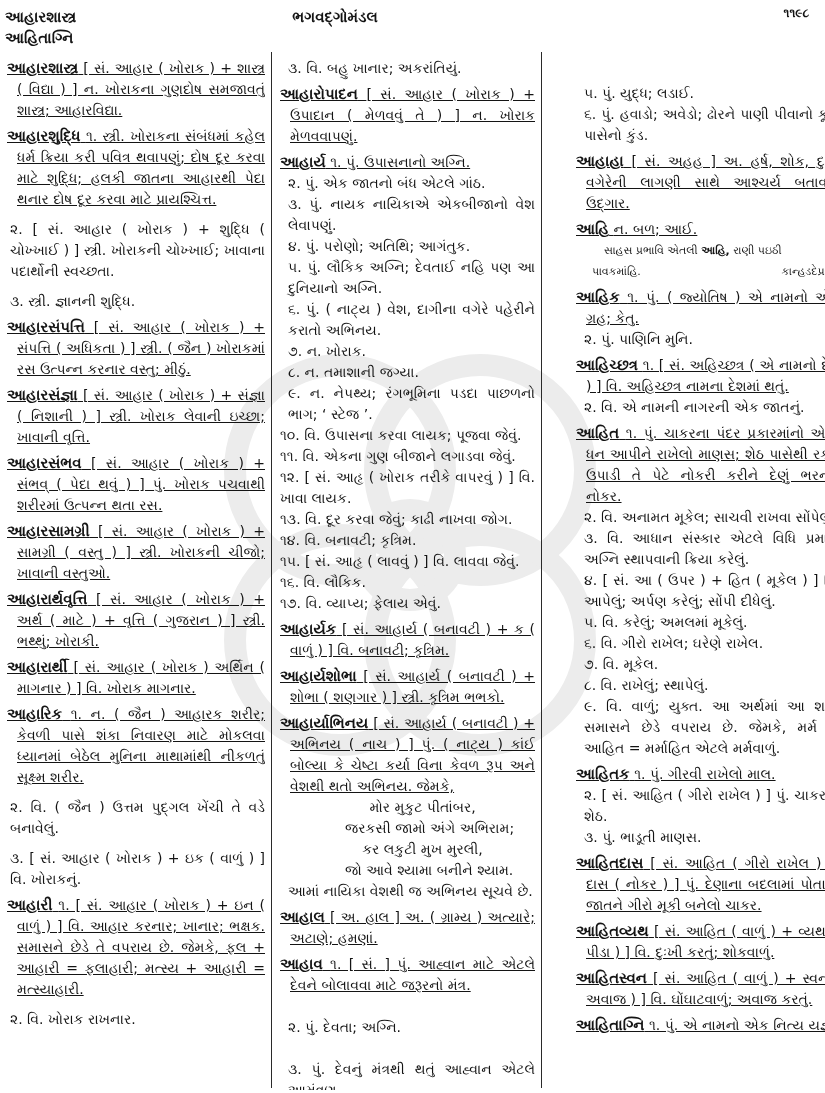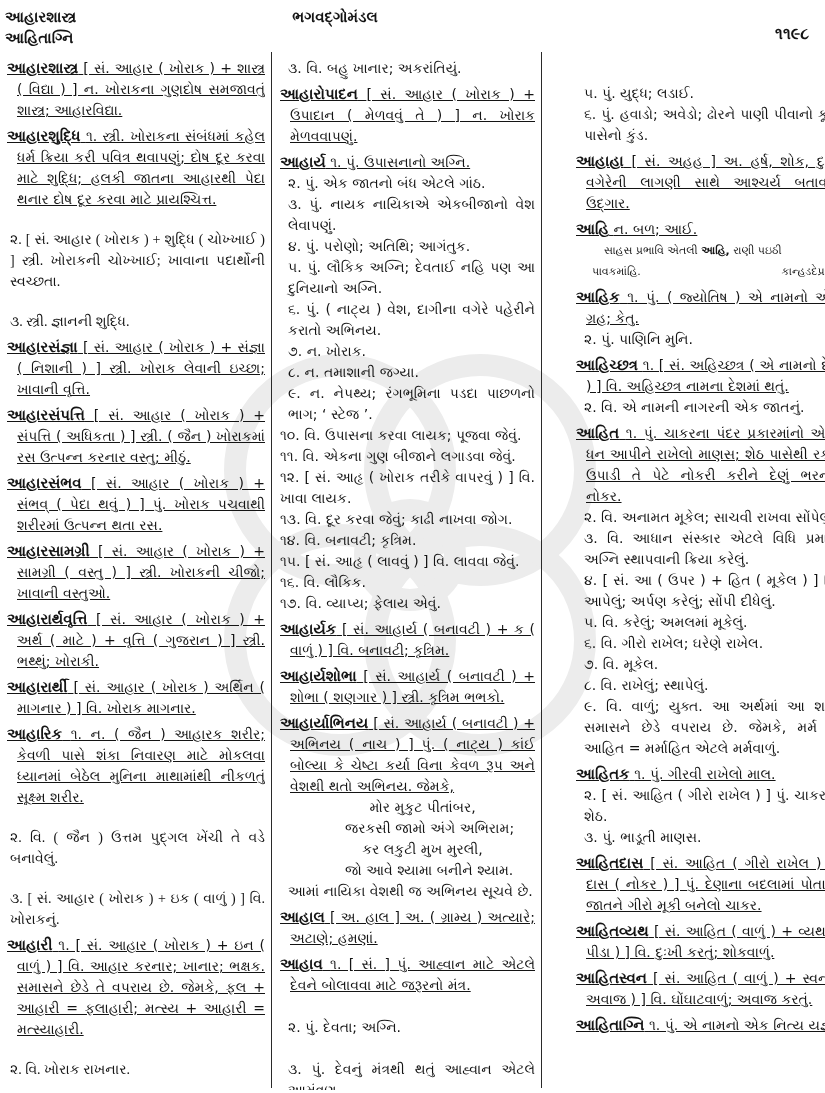--- a/index.html
+++ b/index.html
@@ -6,34 +6,34 @@
     body {
       width: 825px; height: 1093px; position: relative; overflow: hidden;
       background: #ffffff; color: #141414;
       font-family: "DejaVu Sans", "Liberation Sans", sans-serif;
     }
     .watermark { position: absolute; left: 0; top: 0; width: 825px; height: 1093px; z-index: 0; }
     .hdr { position: absolute; z-index: 2; font-weight: bold; font-size: 15px; line-height: 22px; white-space: nowrap; }
     .hdr-first { left: 5px; top: 6px; }
     .hdr-second { left: 5px; top: 27px; }
     .hdr-title { left: 0; width: 670px; text-align: center; top: 6px; font-weight: bold; }
-    .hdr-page { right: 16px; top: 23px; font-size: 16px; }
+    .hdr-page { right: 16px; top: 2px; font-size: 12px; }
     .divider { position: absolute; top: 52px; height: 1036px; width: 1px; background: #2a2a2a; z-index: 2; }
     .col { position: absolute; top: 58px; height: 1032px; overflow: hidden; z-index: 2;
            font-size: 14px; line-height: 21px; text-align: justify; }
     .col1 { left: 7px; width: 258px; }
     .col2 { left: 280px; width: 255px; }
     .col3 { left: 576px; width: 264px; margin-top: 25px; }
     .col p { margin: 0; }
     .entry { margin-top: 5px; }
     .entry:first-child { margin-top: 0; }
     .lead { padding-left: 10px; text-indent: -10px; text-decoration: underline; }
     .hw { font-weight: bold; font-size: 15px; }
     .sub { padding-left: 8px; }
-    .col1 .sub { padding-left: 3px; margin-top: 19px; font-family: Liberation Serif, serif; }
+    .col1 .sub { padding-left: 3px; margin-top: 9px; }
     .sub.tight { margin-top: 0; }
     .sub.gap3 { margin-top: 21px; }
     .cont { padding-left: 8px; }
     .verse1 { padding-left: 30px; text-align: center; }
     .verse2 { padding-left: 65px; text-align: left; }
     .note { padding-left: 8px; }
     .quote { font-size: 11px; line-height: 21px; text-align: left; }
     .quote1 { padding-left: 28px; }
     .quote2 { padding-left: 16px; display: flex; justify-content: space-between; }
     .quote b { font-weight: bold; }
@@ -62,24 +62,24 @@
 <div class="col col1">
   <div class="entry">
     <p class="lead"><b class="hw">આહારશાસ્ત્ર</b> <span>[ સં. આહાર ( ખોરાક ) + શાસ્ત્ર ( વિદ્યા ) ] ન. ખોરાકના ગુણદોષ સમજાવતું શાસ્ત્ર; આહારવિદ્યા.</span></p>
   </div>
   <div class="entry">
     <p class="lead"><b class="hw">આહારશુદ્ધિ</b> <span>૧. સ્ત્રી. ખોરાકના સંબંધમાં કહેલ ધર્મ ક્રિયા કરી પવિત્ર થવાપણું; દોષ દૂર કરવા માટે શુદ્ધિ; હલકી જાતના આહારથી પેદા થનાર દોષ દૂર કરવા માટે પ્રાયશ્ચિત્ત.</span></p>
     <p class="sub">૨. [ સં. આહાર ( ખોરાક ) + શુદ્ધિ ( ચોખ્ખાઈ ) ] સ્ત્રી. ખોરાકની ચોખ્ખાઈ; ખાવાના પદાર્થોની સ્વચ્છતા.</p>
     <p class="sub">૩. સ્ત્રી. જ્ઞાનની શુદ્ધિ.</p>
   </div>
   <div class="entry">
+    <p class="lead"><b class="hw">આહારસંપત્તિ</b> <span>[ સં. આહાર ( ખોરાક ) + સંપત્તિ ( અધિકતા ) ] સ્ત્રી. ( જૈન ) ખોરાકમાં રસ ઉત્પન્ન કરનાર વસ્તુ; મીઠું.</span></p>
+  </div>
+  <div class="entry">
     <p class="lead"><b class="hw">આહારસંજ્ઞા</b> <span>[ સં. આહાર ( ખોરાક ) + સંજ્ઞા ( નિશાની ) ] સ્ત્રી. ખોરાક લેવાની ઇચ્છા; ખાવાની વૃત્તિ.</span></p>
-  </div>
-  <div class="entry">
-    <p class="lead"><b class="hw">આહારસંપત્તિ</b> <span>[ સં. આહાર ( ખોરાક ) + સંપત્તિ ( અધિકતા ) ] સ્ત્રી. ( જૈન ) ખોરાકમાં રસ ઉત્પન્ન કરનાર વસ્તુ; મીઠું.</span></p>
   </div>
   <div class="entry">
     <p class="lead"><b class="hw">આહારસંભવ</b> <span>[ સં. આહાર ( ખોરાક ) + સંભવ્ ( પેદા થવું ) ] પું. ખોરાક પચવાથી શરીરમાં ઉત્પન્ન થતા રસ.</span></p>
   </div>
   <div class="entry">
     <p class="lead"><b class="hw">આહારસામગ્રી</b> <span>[ સં. આહાર ( ખોરાક ) + સામગ્રી ( વસ્તુ ) ] સ્ત્રી. ખોરાકની ચીજો; ખાવાની વસ્તુઓ.</span></p>
   </div>
   <div class="entry">
     <p class="lead"><b class="hw">આહારાર્થવૃત્તિ</b> <span>[ સં. આહાર ( ખોરાક ) + અર્થ ( માટે ) + વૃત્તિ ( ગુજરાન ) ] સ્ત્રી. ભથ્થું; ખોરાકી.</span></p>
   </div>

